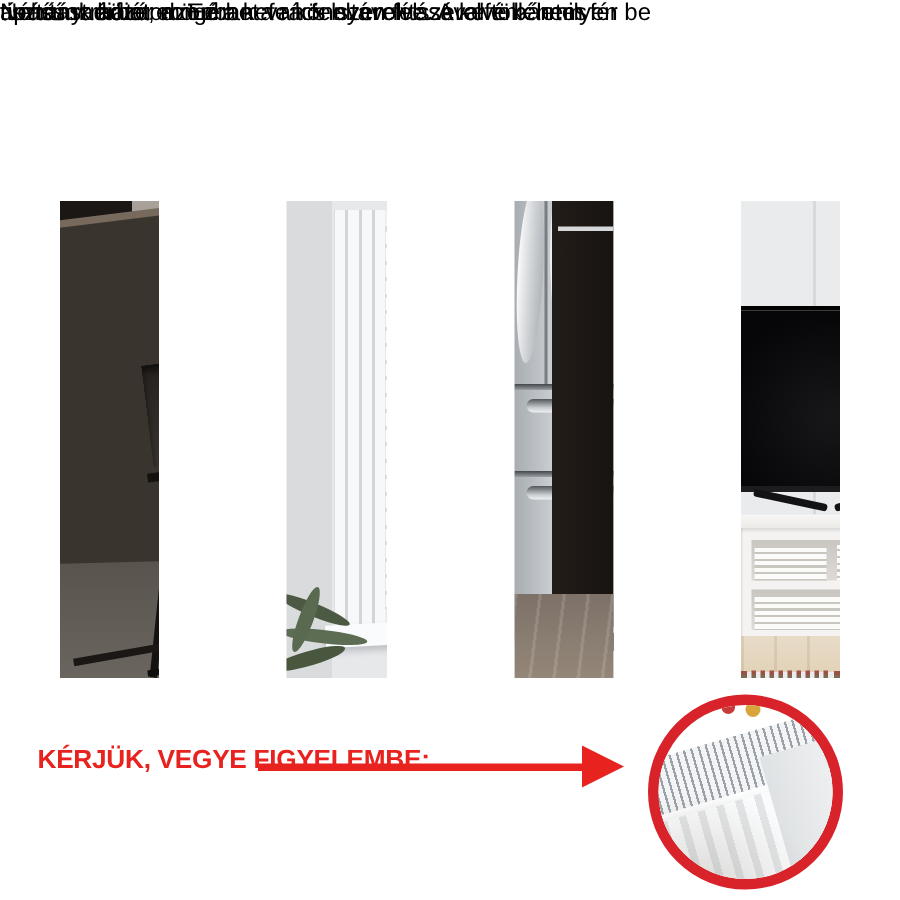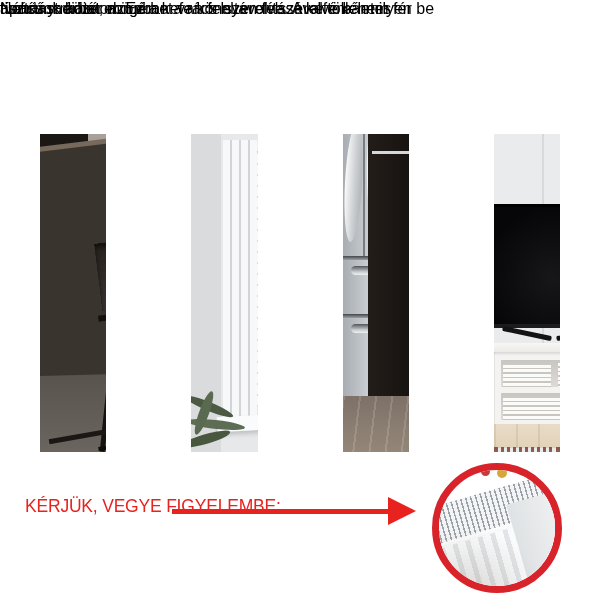--- a/index.html
+++ b/index.html
@@ -103,21 +103,21 @@
   .st3{left:9px;top:264px;width:60px;height:22px;}
   .p4-foot1{left:5px;top:292px;width:12px;height:9px;background:#1b1b1c;}
   .p4-floor{left:0;right:0;top:290px;height:24px;
     background:repeating-linear-gradient(90deg,rgba(160,130,90,.18) 0 2px,transparent 2px 22px),
                linear-gradient(180deg,#e8dcc8,#e2d2b9);}
   .p4-rug{left:0;right:0;top:313px;bottom:0;
     background:repeating-linear-gradient(180deg,#c9ced2 0 3px,#c2c7cb 3px 6px);
     border-top:3px dotted #9b5144;border-bottom:3px dotted #7d6a55;}
 
   
-  .notice-title{left:25px;top:481px;font-size:17.5px;font-weight:normal;color:var(--accent-red,#e8231f);
+  .notice-title{left:25px;top:481px;font-size:17.5px;font-weight:bold;color:var(--accent-red,#e8231f);
     letter-spacing:-0.2px;white-space:nowrap;}
   .arrow-shaft{left:172px;top:509px;width:220px;height:5px;background:var(--accent-red,#e8231f);z-index:5;}
   .arrow-head{left:388px;top:497px;width:0;height:0;border-left:28px solid var(--accent-red,#e8231f);
     border-top:14px solid transparent;border-bottom:14px solid transparent;z-index:5;}
   .notice-body{left:25px;top:519px;color:var(--accent-red,#e8231f);font-weight:bold;font-size:12px;
     line-height:19px;font-variant:small-caps;letter-spacing:-0.1px;}
 
   
   .radiator{left:432px;top:463px;width:130px;height:130px;border:7px solid var(--circle-red,#d8232a);
     border-radius:50%;background:#fff;overflow:hidden;z-index:6;}

